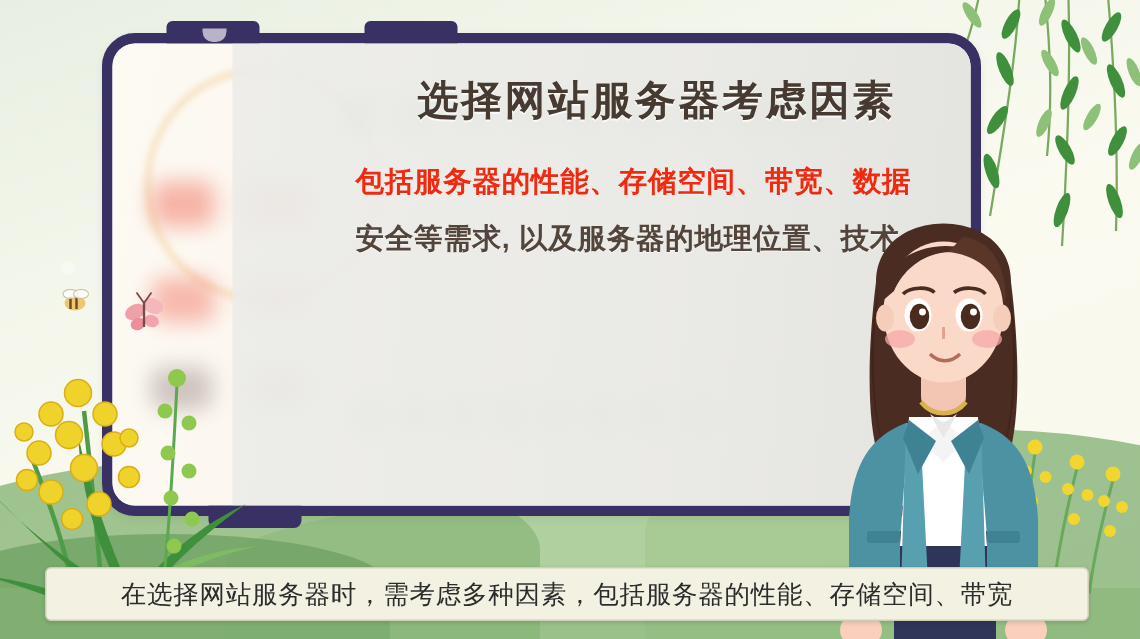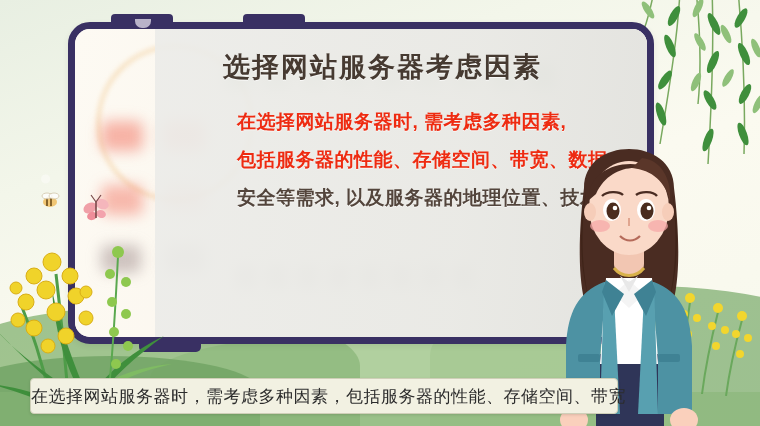--- a/index.html
+++ b/index.html
@@ -60,43 +60,43 @@
   .ghost-top i{flex:1;height:26px;background:rgba(120,160,120,.35);border-radius:4px;display:block;}
   .ghost-row{position:absolute;filter:blur(6px);display:flex;gap:9px;}
   .ghost-row i{height:24px;background:rgba(140,130,130,.32);border-radius:4px;display:block;}
 
   
   .overlay{position:absolute;left:80px;top:0;right:0;bottom:0;
     background:linear-gradient(95deg,rgba(236,236,233,.93) 0%,rgba(233,233,229,.95) 62%,rgba(226,226,222,.93) 100%);}
 
   
   .txtwrap{position:absolute;left:148px;top:22px;width:430px;}
-  .title{font-size:27px;font-weight:bold;color:#463a31;text-align:left;
+  .title{font-size:27px;font-weight:bold;color:#463a31;text-align:center;
     letter-spacing:2px;line-height:1.2;
     text-shadow:0 1px 0 rgba(255,255,255,.7);}
   .bodylines{margin-top:20px;padding-left:14px;}
   .bline{font-size:19px;font-weight:bold;line-height:38px;letter-spacing:.5px;
     text-shadow:0 1px 0 rgba(255,255,255,.6);}
   .bline.red{color:#ee2b11;}
   .bline.gray{color:#53453c;font-weight:bold;}
 
   
   .flowers{position:absolute;left:-10px;bottom:18px;width:210px;height:230px;}
   .bugs{position:absolute;left:28px;top:190px;width:90px;height:50px;}
 
   
   .rflowers{position:absolute;right:0px;bottom:30px;width:120px;height:150px;}
 
   
   .person{position:absolute;right:36px;bottom:0;width:190px;height:330px;}
 
   
-  .caption{position:absolute;left:30px;bottom:12px;width:588px;height:36px;
+  .caption{position:absolute;left:30px;bottom:12px;width:696px;height:36px;
     background:#f2f1e2;border:1px solid #cfcfb8;border-radius:4px;
-    display:flex;align-items:center;justify-content:flex-start;
+    display:flex;align-items:center;justify-content:center;
     box-shadow:0 1px 3px rgba(0,0,0,.13);box-sizing:border-box;}
   .caption span{font-size:17px;color:#2c2c2c;letter-spacing:.5px;white-space:nowrap;}
 </style>
 </head>
 <body>
 
 <div id="stage">
 
   <div class="speckle"></div>
 
@@ -177,21 +177,20 @@
           <i style="width:22px"></i>
         <i style="width:22px"></i>
           <i style="width:22px"></i>
       </div>
 
       <div class="overlay"></div>
 
       <div class="txtwrap">
         <div class="title">选择网站服务器考虑因素</div>
         <div class="bodylines">
-          <div class="bline red" style="color: rgb(238, 43, 17);">在选择网站服务器时, 需考虑多种因素,</div>
           <div class="bline red" style="color: rgb(238, 43, 17);">包括服务器的性能、存储空间、带宽、数据</div>
           <div class="bline gray" style="color: rgb(83, 69, 60);">安全等需求, 以及服务器的地理位置、技术</div>
         </div>
       </div>
     </div>
   </div>
 
   <svg class="flowers" viewBox="0 0 210 230">
     <g stroke="#4e9c48" stroke-width="3" fill="none">
       <path d="M78 216 C74 170 70 130 66 96"></path>

